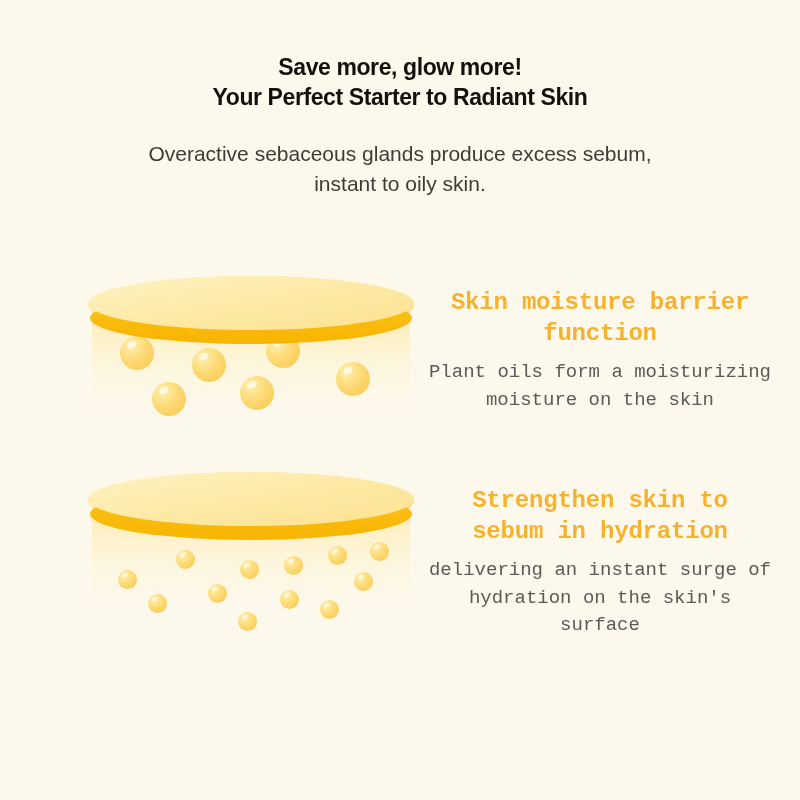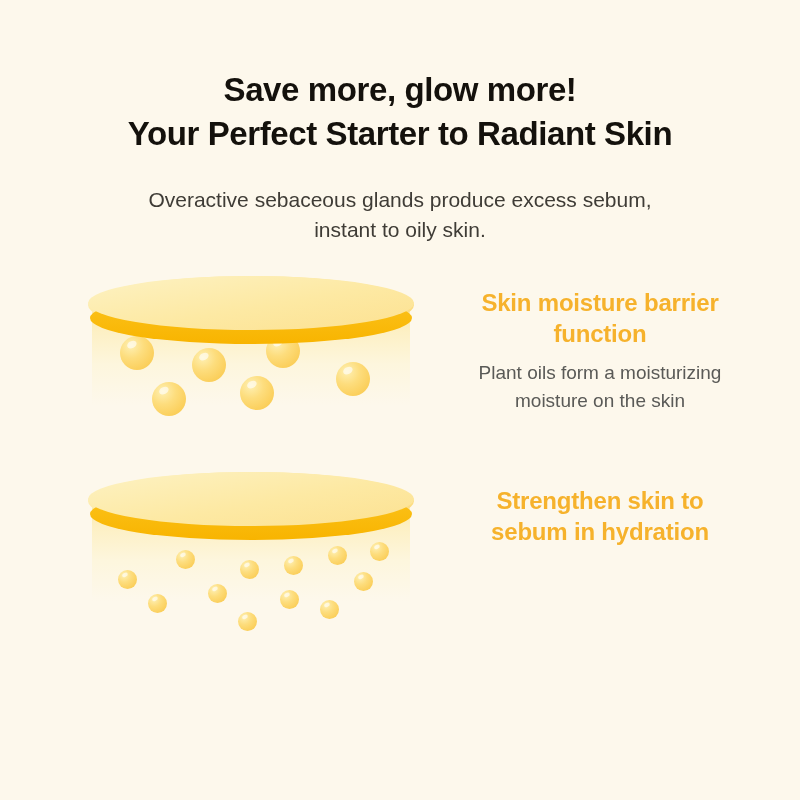--- a/index.html
+++ b/index.html
@@ -17,24 +17,24 @@
 
   
   .header {
     position: absolute;
     left: 0;
     top: 0;
     width: 800px;
     text-align: center;
   }
   .headline {
-    margin: 16px;
+    margin: 0;
     padding-top: 52px;
     color: #14110c;
-    font-size: 33px;
+    font-size: 23px;
     font-weight: 700;
     line-height: 1.32;
     letter-spacing: -0.4px;
   }
   .headline .l2 { display: block; }
 
   .subhead {
     margin: 12px;
     padding-top: 14px;
     color: #3f3c36;
@@ -49,20 +49,21 @@
     position: absolute;
     left: 0;
     top: 262px;
     width: 800px;
     height: 538px;
   }
   .row {
     position: absolute;
     left: 0;
     width: 800px;
+    font-family: Liberation Mono, monospace;
   }
   .row-1 { top: 0px;   height: 196px; }
   .row-2 { top: 196px; height: 196px; }
   .row-3 { top: 392px; height: 146px; }
 
   .art {
     position: absolute;
     left: 88px;
     top: 0;
     width: 326px;
@@ -271,17 +272,21 @@
         <div class="drop" style="left:240px;top:74px;width:19px;height:19px;"></div>
         <div class="drop" style="left:266px;top:100px;width:19px;height:19px;"></div>
         <div class="drop" style="left:282px;top:70px;width:19px;height:19px;"></div>
       </div>
     </div>
     <div class="copy copy-2">
       <h2 class="feat-title">
         <span>Strengthen skin to</span>
         <span class="l2">sebum in hydration</span>
       </h2>
+      <p class="feat-desc">
+        <span>delivering an instant surge of</span>
+        <span class="l2">hydration on the skin's surface</span>
+      </p>
     </div>
   </div>
 
 
 </div>
 
 </body></html>

